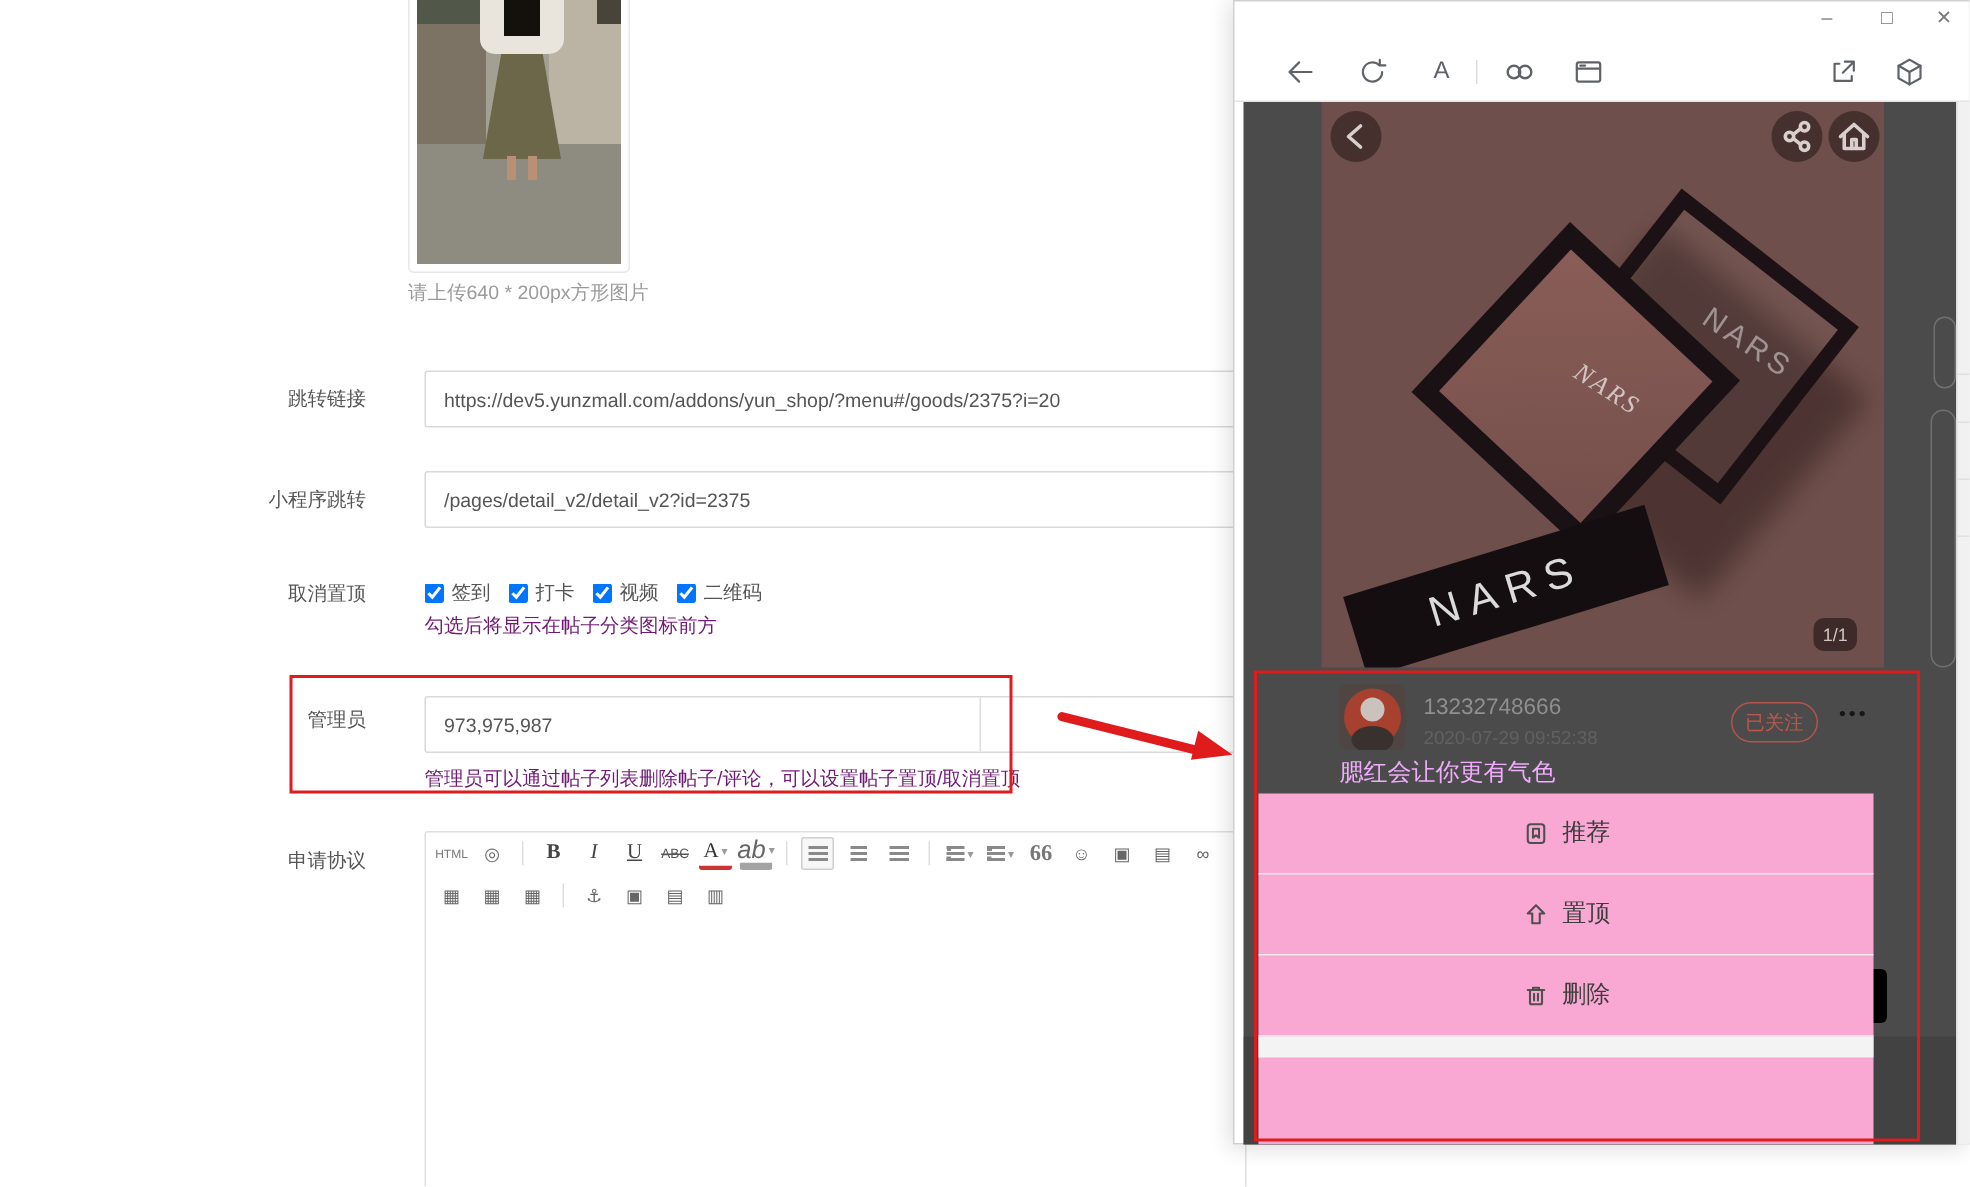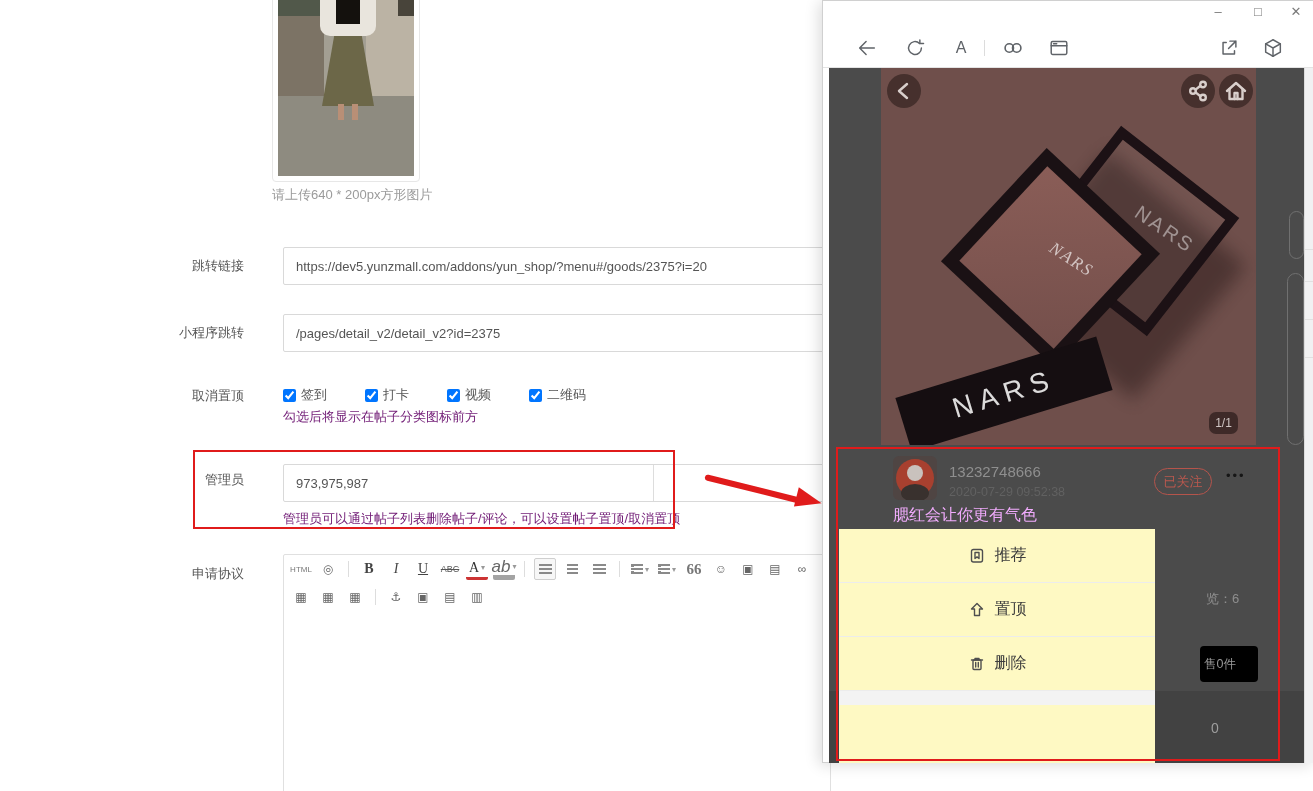--- a/index.html
+++ b/index.html
@@ -20,21 +20,21 @@
   .ph-skirt{left:44px;top:76px;width:52px;height:84px;background:#6c6748;clip-path:polygon(28% 0,72% 0,100% 100%,0 100%)}
   .ph-leg1{left:60px;top:158px;width:6px;height:16px;background:#b98f76}
   .ph-leg2{left:74px;top:158px;width:6px;height:16px;background:#b98f76}
 
   .upload-hint{left:272px;top:186px;font-size:13px;color:#9b9b9b}
 
   .f-label{left:148px;width:96px;text-align:right;font-size:13px;color:#565656}
   .f-input{left:283px;width:548px;height:38px;border:1px solid #d9d9d9;border-radius:2px;background:#fff;
     font-size:13px;color:#555;padding:0 12px;font-family:"Liberation Sans",sans-serif}
   .f-hint{left:283px;font-size:13px;color:#701a75}
-  .checks{left:283px;top:386px;display:flex;gap:38px;align-items:center;font-size:13px;color:#555}
+  .checks{left:283px;top:386px;display:flex;gap:12px;align-items:center;font-size:13px;color:#555}
   .checks label{display:flex;align-items:center;gap:5px}
   .inner-split{left:370px;top:0;width:1px;height:36px;background:#ddd}
 
   
   .editor{left:283px;top:554px;width:548px;height:260px;border:1px solid #e0e0e0;border-radius:2px;background:#fff;overflow:hidden}
   .toolbar-row{display:flex;align-items:center;gap:5px;padding:3px 6px;flex-wrap:nowrap}
   .tcell{min-width:22px;height:22px;display:inline-flex;align-items:center;justify-content:center;
     font-size:12px;color:#666;border-radius:2px;cursor:default;padding:0 2px}
   .tsep{min-width:1px;width:1px;height:16px;background:#ddd;padding:0;margin:0 4px}
   [data-name="html-source-button"]{font-size:8px;letter-spacing:0;color:#777}
@@ -103,21 +103,21 @@
 
   .frag-views{left:377px;top:522px;font-size:13px;color:#8e8e8e}
   .frag-tag{left:371px;top:578px;width:58px;height:36px;background:#000000;border-radius:4px;
     color:#989898;font-size:12.5px;display:flex;align-items:center;padding-left:4px}
   .bottom-band{left:0;top:623px;width:475px;height:72px;background:#424242}
   .frag-zero{left:382px;top:652px;font-size:14px;color:#9e9e9e}
 
   .scroll-pill-a{left:460px;top:143px;width:15px;height:48px;border:1px solid #707070;border-radius:8px}
   .scroll-pill-b{left:458px;top:205px;width:17px;height:172px;border:1px solid #707070;border-radius:9px}
 
-  .sheet{left:10px;top:461px;width:316px;height:234px;background:#fef9c3}
+  .sheet{left:10px;top:461px;width:410px;height:234px;background:#f9a8d4}
   .sheet-item{height:54px;display:flex;align-items:center;justify-content:center;gap:9px;
     font-size:16px;color:#3d3d3d;border-bottom:1px solid #ececec}
   .sheet-item svg{stroke:#4f4f4f;fill:none;stroke-width:1.4;stroke-linejoin:round;stroke-linecap:round}
   .sheet-gap{height:14px;background:#f3f3f3}
   .sheet-cancel{height:58px;display:flex;align-items:center;justify-content:center;font-size:16px;color:#3d3d3d}
 
   .right-strip{position:absolute;left:481px;top:67px;width:11px;height:695px;background:#f1f1f2;border-left:1px solid #dcdcdc}
   .strip-sep{position:absolute;left:0;width:100%;height:1px;background:#e0e0e0}
 </style>
 </head>

